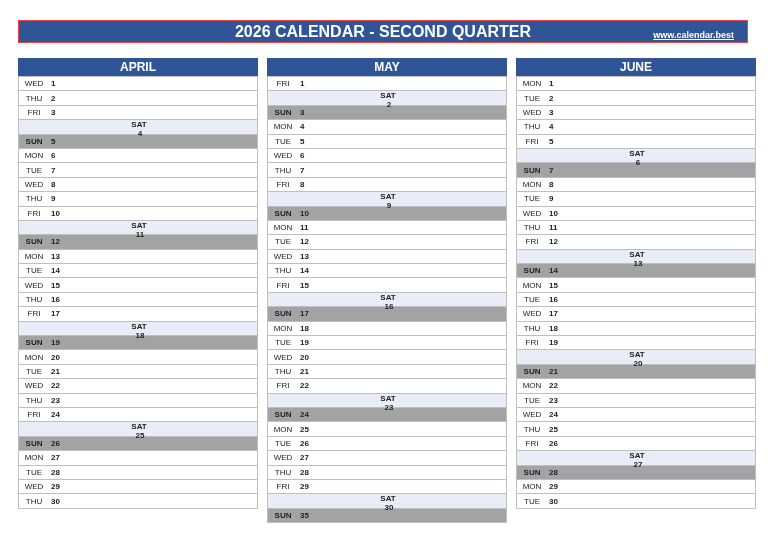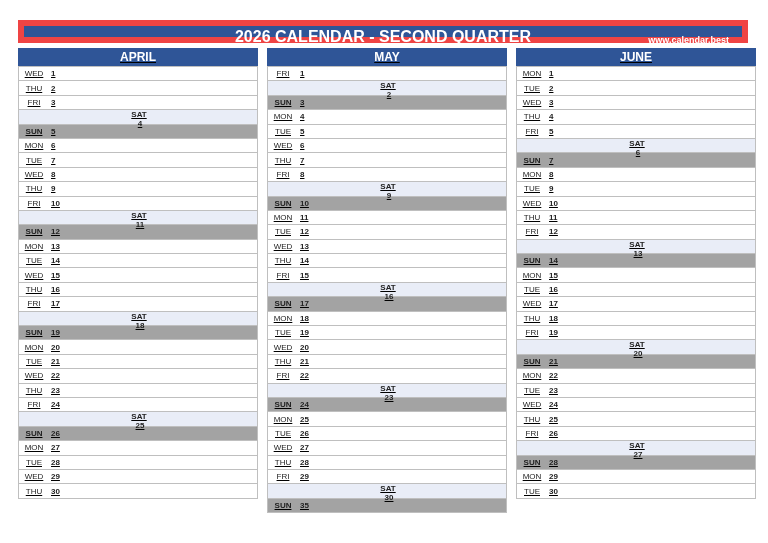--- a/index.html
+++ b/index.html
@@ -1,24 +1,24 @@
 <!DOCTYPE html>
 <html><head>
 <meta charset="utf-8">
 <style>
   html, body { margin:0; padding:0; background:#ffffff; }
   body { width:768px; height:543px; position:relative; overflow:hidden;
          font-family:"Liberation Sans", "DejaVu Sans", sans-serif; }
   .title-bar { position:absolute; left:18px; top:20px; width:730px; height:23px;
-               background:#2f5597; border:6px solid #ef4444; box-sizing:border-box; }
+               background:#2f5597; border:1px solid #ef4444; box-sizing:border-box; }
   .title-text { position:absolute; left:0; right:0; top:1px; text-align:center;
                 color:#ffffff; font-weight:bold; font-size:16px; line-height:20px; }
   .site-link { position:absolute; right:13px; top:9px; color:#ffffff; font-size:9px;
                font-weight:bold; text-decoration:underline; line-height:11px; }
-  .month { position:absolute; top:48px; width:240px;text-decoration:underline; }
+  .month { position:absolute; top:58px; width:240px; }
   .month-header { height:18px; background:#2f5597; color:#ffffff; font-weight:bold;
                   font-size:12px; line-height:18px; text-align:center; }
   .rows { border:1px solid #bfbfbf; border-top:none; }
   .row { height:13.4px; border-top:1px solid #bfbfbf; display:flex; align-items:center;
          font-size:8px; color:#222; background:#ffffff; }
   .row.sat { background:#e9edf7;flex-direction:column; }
   .row.sun { background:#a3a3a3; }
   .dow { width:26px; text-align:center; padding-left:2px; }
   .row.sat .dow, .row.sun .dow { font-weight:bold; }
   .num { font-weight:bold; padding-left:4px; }

